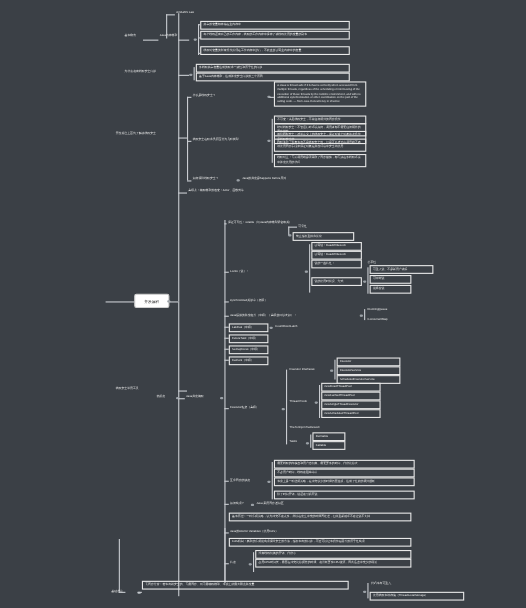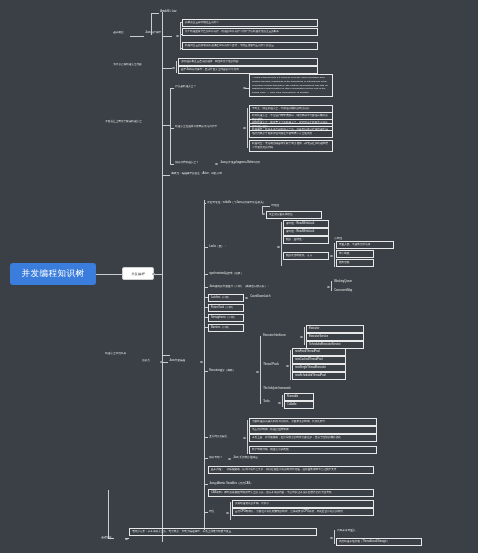--- a/index.html
+++ b/index.html
@@ -62,21 +62,20 @@
   .hline, .vline { position:absolute; background:#c9ccd1; }
   .hline { height:0.6px; }
   .vline { width:0.6px; }
   .quote { font-size:2.5px; line-height:1.5; }
 </style>
 </head>
 <body>
 
 <div id="canvas">
 
-  <div id="root-node">并发编程知识树</div>
   <div class="hline" style="left:96px;top:274px;width:26px;"></div>
   <div id="l1-node">并发编程</div>
   <div class="dot" style="left:152px;top:272.5px;"></div>
 
   <div class="hline" style="left:154px;top:274px;width:8px;"></div>
   <div class="vline" style="left:162px;top:12px;height:262px;"></div>
   <div class="vline" style="left:162px;top:274px;height:268px;"></div>
 
   <div class="hline" style="left:162px;top:36px;width:10px;"></div>
   <div class="node plain" style="left:112px;top:30px;">基本概念</div>

